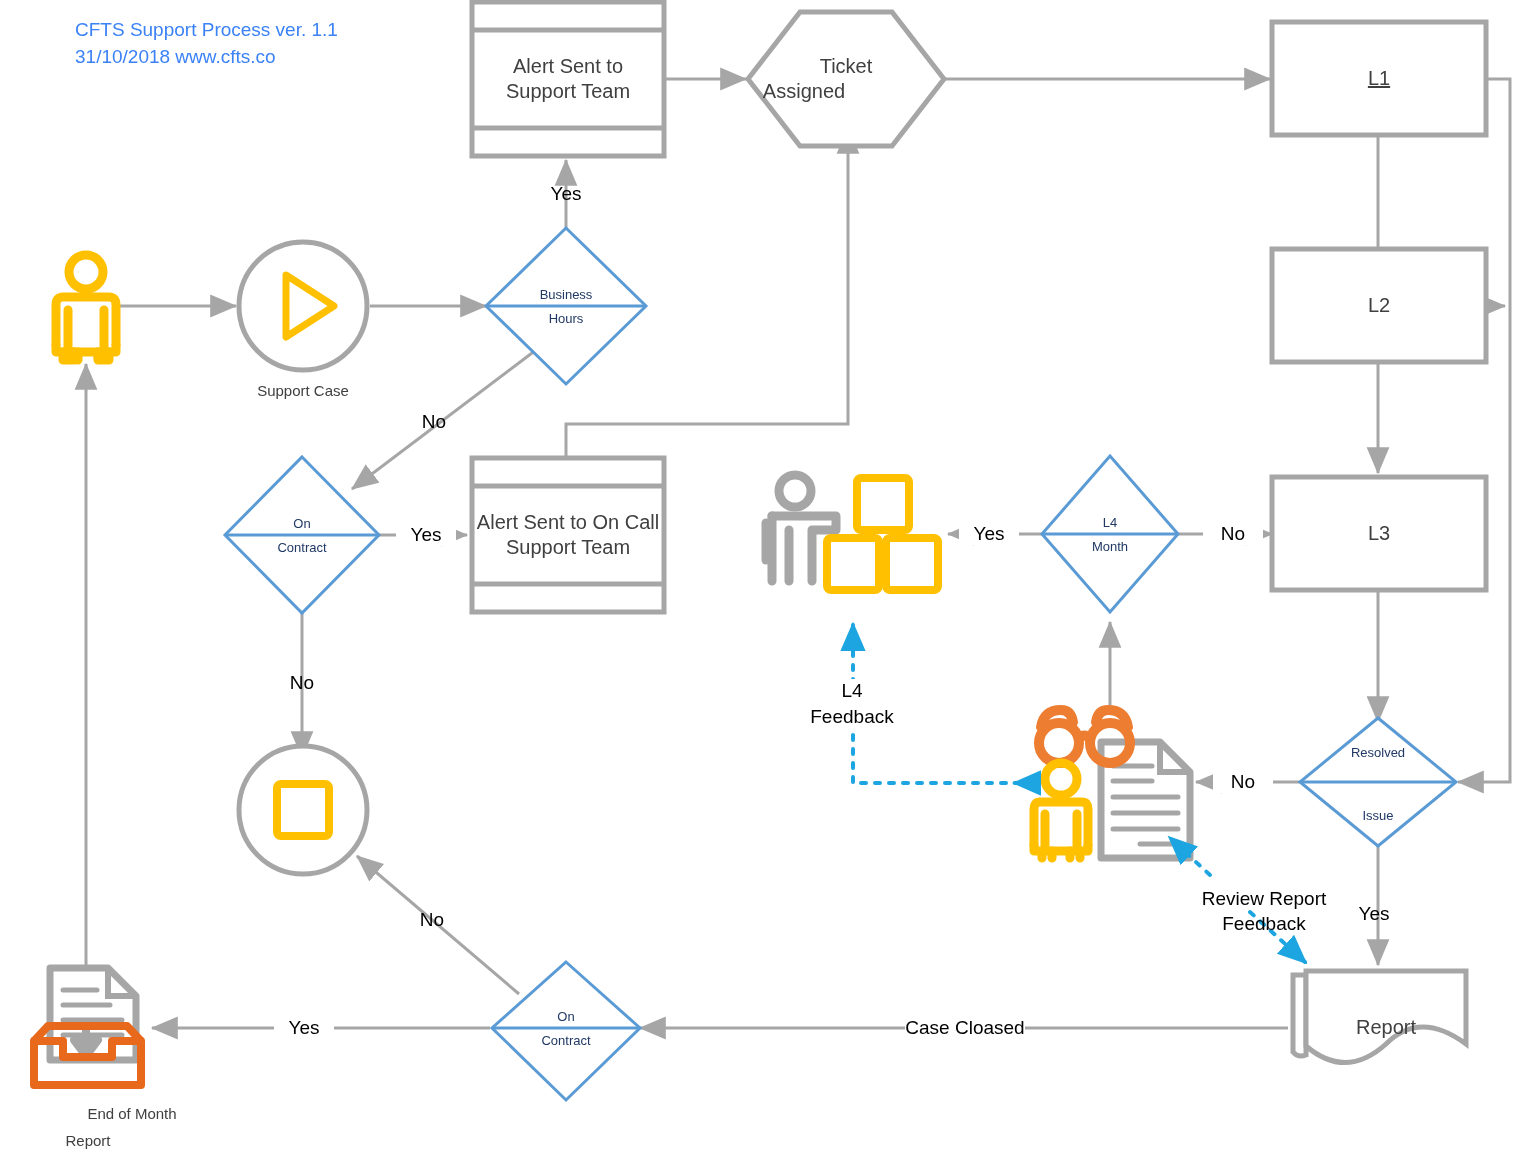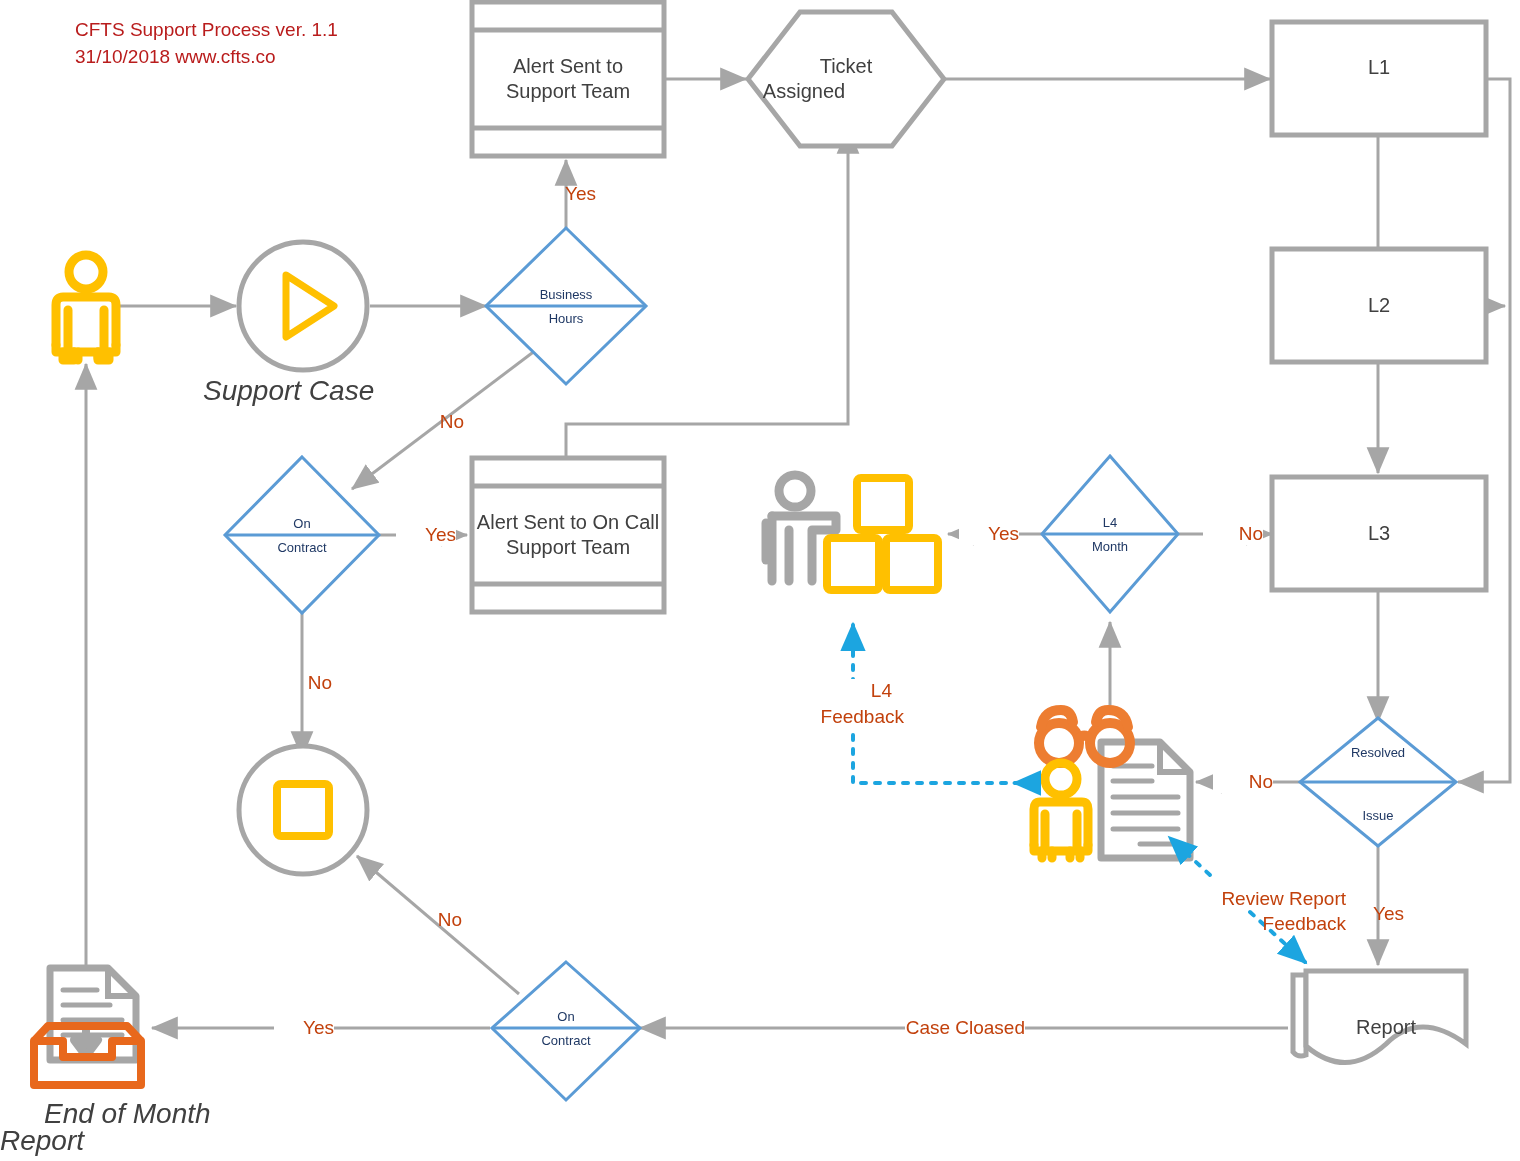--- a/index.html
+++ b/index.html
@@ -1,23 +1,23 @@
 <!DOCTYPE html>
 <html><head>
 <meta charset="utf-8">
 <style>
   html,body{margin:0;padding:0;background:#ffffff;}
   body{font-family:"Liberation Sans", sans-serif;}
   #stage{position:relative;width:1520px;height:1161px;background:#ffffff;overflow:hidden;}
   #svgroot{position:absolute;left:0;top:0;width:1520px;height:1161px;}
-  .lbl{position:absolute;color:#c2410c;font-size:19px;line-height:23px;text-align:right;white-space:nowrap;}
-  .title{position:absolute;color:#b91c1c;font-size:19px;line-height:27px;white-space:pre;}
+  .lbl{position:absolute;color:#000000;font-size:19px;line-height:23px;text-align:center;white-space:nowrap;}
+  .title{position:absolute;color:#3b82f6;font-size:19px;line-height:27px;white-space:pre;}
   .nodetext{position:absolute;color:#404040;font-size:20px;line-height:25px;text-align:center;white-space:pre;}
   .nodetext-blue{position:absolute;color:#1F3864;font-size:13px;line-height:24px;text-align:center;white-space:pre;}
-  .caption{position:absolute;color:#404040;font-size:28px;line-height:27px;white-space:pre;font-style:italic;}
+  .caption{position:absolute;color:#404040;font-size:15px;line-height:27px;text-align:center;white-space:pre;}
 </style>
 </head>
 <body>
 
 <div id="stage">
 
   <svg id="svgroot" viewBox="0 0 1520 1161">
     <defs>
       <marker id="arrGray" markerWidth="10" markerHeight="10" refX="8.6" refY="4" orient="auto" markerUnits="strokeWidth">
         <path d="M0,0.2 L9,4 L0,7.8 z" fill="#A6A6A6"></path>
@@ -221,21 +221,21 @@
 
   <div class="title" style="left:75px;top:16px;">CFTS Support Process ver. 1.1</div>
   <div class="title" style="left:75px;top:43px;">31/10/2018 www.cfts.co</div>
 
   <div class="nodetext" style="left:472px;top:54px;width:192px;">Alert Sent to</div>
   <div class="nodetext" style="left:472px;top:79px;width:192px;">Support Team</div>
 
   <div class="nodetext" style="left:748px;top:54px;width:196px;">Ticket</div>
   <div class="nodetext" style="left:706px;top:79px;width:196px;">Assigned</div>
 
-  <div class="nodetext" style="left:1272px;top:55px;width:214px;">L1</div>
+  <div class="nodetext" style="left:1272px;top:66px;width:214px;text-decoration:underline;">L1</div>
   <div class="nodetext" style="left:1272px;top:293px;width:214px;">L2</div>
   <div class="nodetext" style="left:1272px;top:521px;width:214px;">L3</div>
 
   <div class="nodetext" style="left:472px;top:510px;width:192px;">Alert Sent to On Call</div>
   <div class="nodetext" style="left:472px;top:535px;width:192px;">Support Team</div>
 
   <div class="caption" style="left:203px;top:377px;width:200px;">Support Case</div>
 
   <div class="nodetext-blue" style="left:486px;top:283px;width:160px;">Business</div>
   <div class="nodetext-blue" style="left:486px;top:307px;width:160px;text-align:center;">Hours</div>

